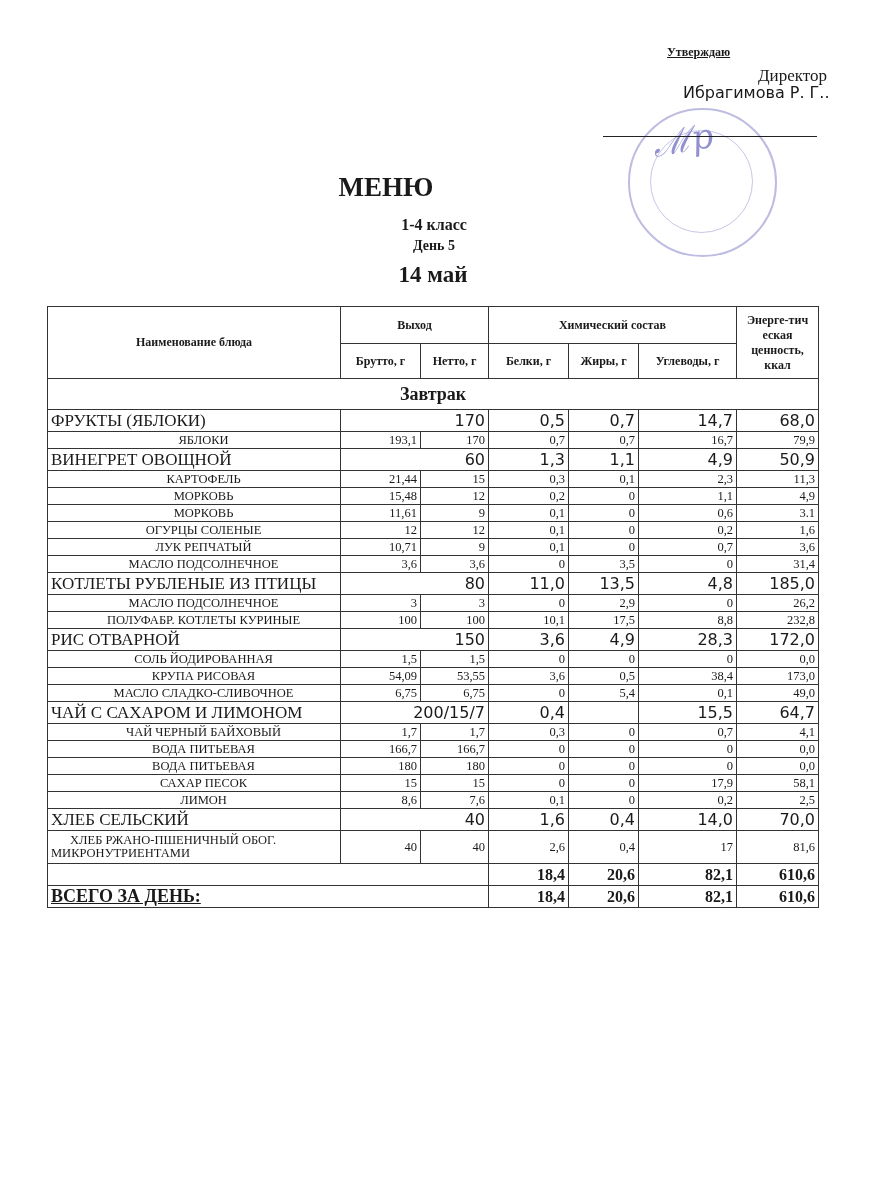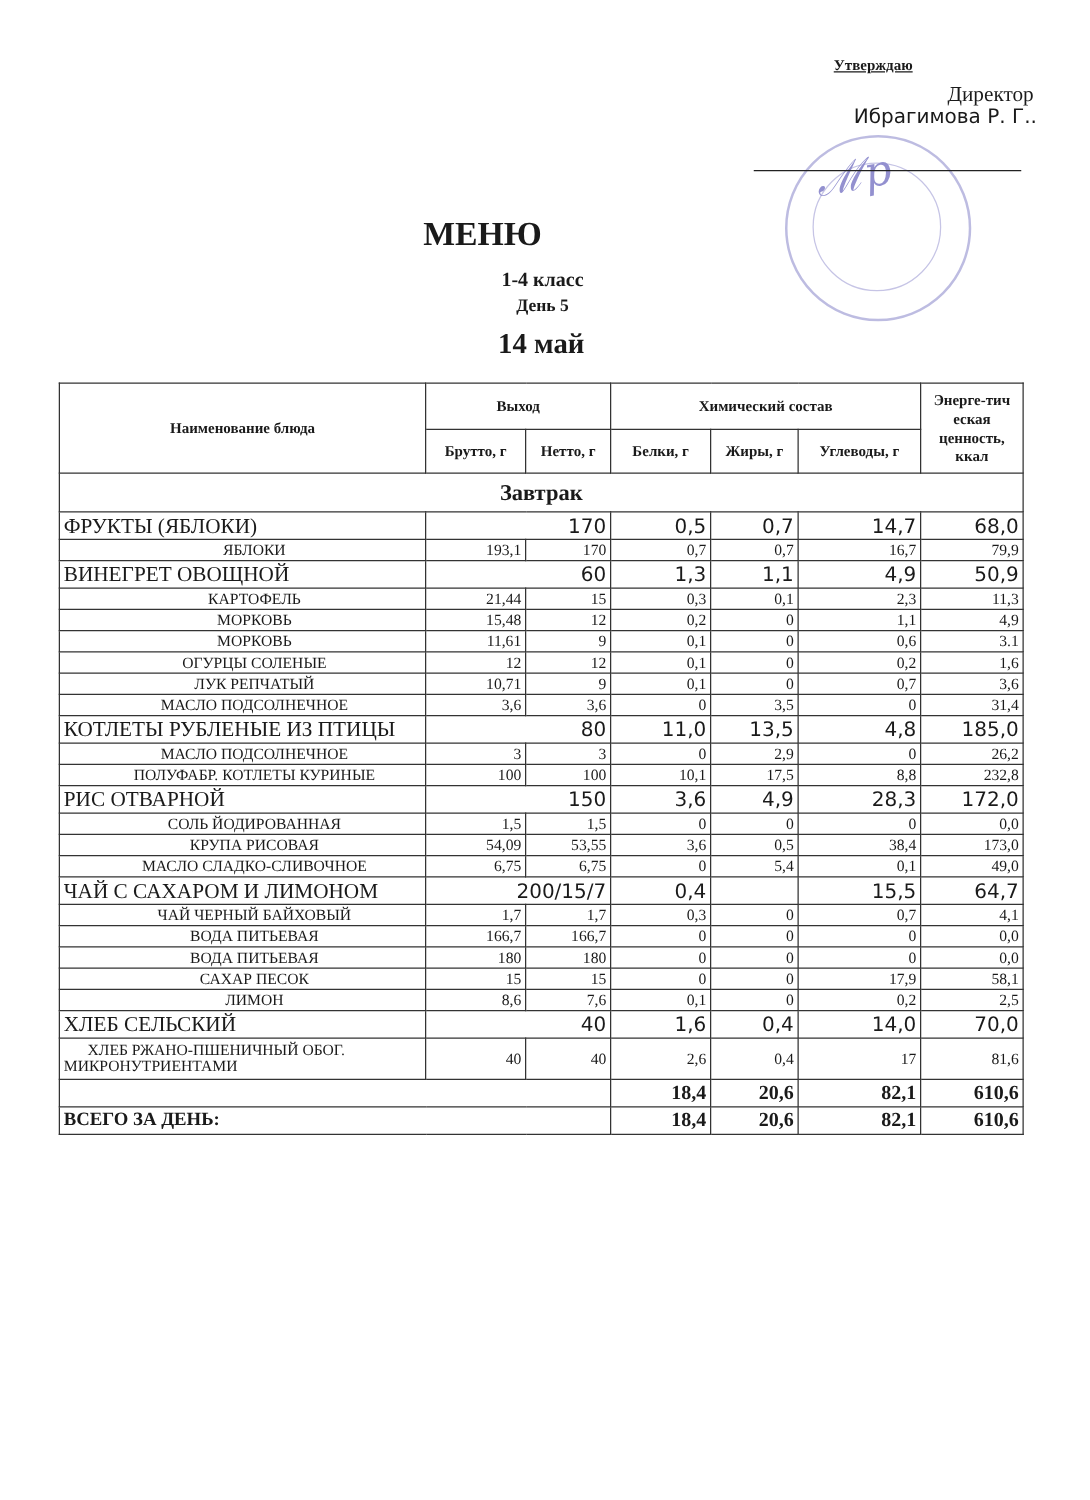--- a/index.html
+++ b/index.html
@@ -48,21 +48,21 @@
   tr.section td { height: 30px; text-align: center; font-size: 18px; font-weight: bold; }
   tr.dish td { height: 21px; font-size: 16px; font-family: "DejaVu Sans", sans-serif; text-align: right; }
   tr.dish td.name { font-family: "Liberation Serif", serif; font-size: 17px; text-align: left; }
   tr.ing td { height: 16px; font-size: 12.5px; text-align: right; }
   tr.ing td.name { text-align: center; padding-left: 22px; }
   tr.ing2 td { height: 32px; font-size: 12.5px; text-align: right; }
   tr.ing2 td.name { text-align: left; line-height: 13px; }
   tr.ing2 td.name .l1 { padding-left: 19px; display: block; }
   tr.ing2 td.name .l2 { display: block; }
   tr.subtotal td, tr.total td { height: 21px; font-size: 16px; font-weight: bold; text-align: right; margin-left: 12px; }
-  tr.total td.label { text-align: left; font-size: 15px; }
+  tr.total td.label { text-align: left; font-size: 18px; text-decoration: underline; }
 </style>
 </head>
 <body>
 
 <div class="approve">
   <div class="title">Утверждаю</div>
   <div class="role">Директор</div>
   <div class="name">Ибрагимова Р. Г..</div>
   <div class="stamp">
     <span class="sig">ℳр</span>

